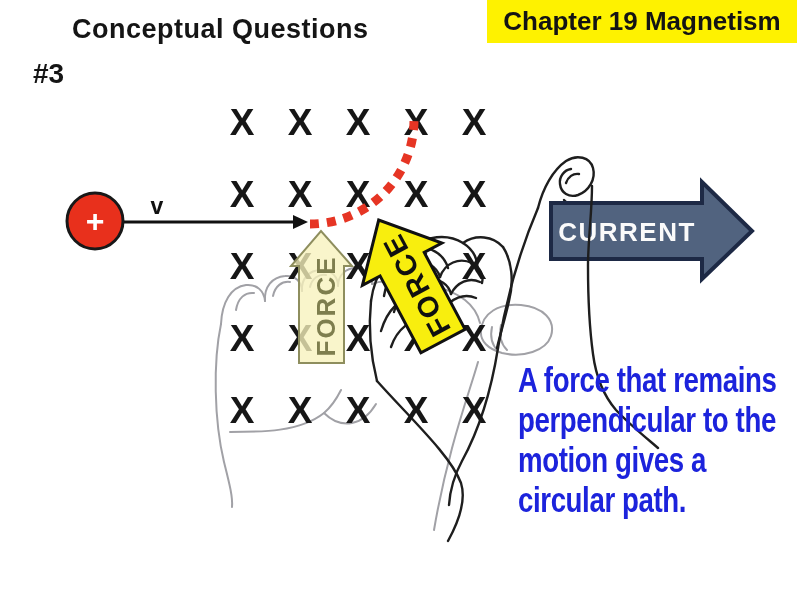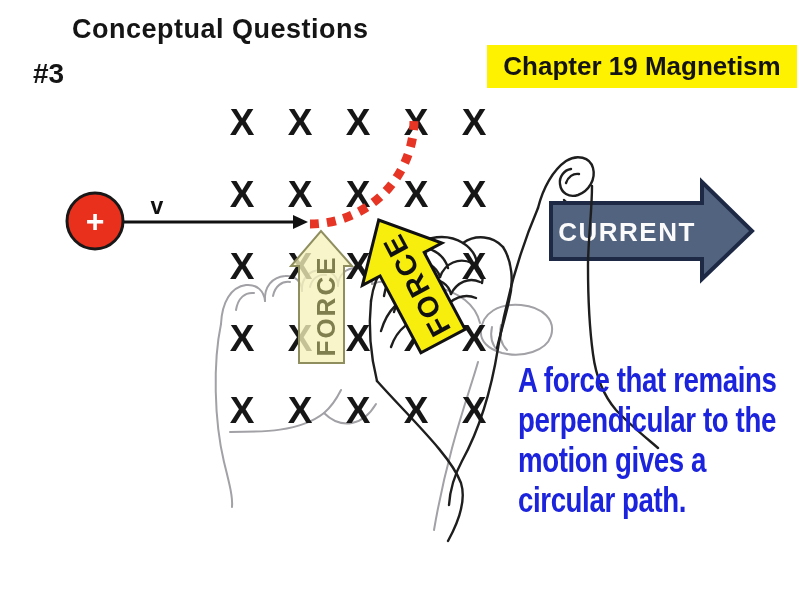--- a/index.html
+++ b/index.html
@@ -11,21 +11,21 @@
     position:absolute;left:60px;top:14px;font-size:27px;font-weight:bold;color:#151515;
     letter-spacing:0.5px;
     margin-left:12px;
   }
   .qnum{
     position:absolute;left:33px;top:58px;font-size:28px;font-weight:bold;color:#151515;
   }
   .badge{
     position:absolute;left:487px;right:3px;top:0;height:43px;background:#fef200;
     display:flex;align-items:center;justify-content:center;
-    font-size:26px;font-weight:bold;color:#141414;white-space:nowrap;margin-top:45px;
+    font-size:26px;font-weight:bold;color:#141414;white-space:nowrap;
   }
   svg.diagram{position:absolute;left:0;top:0;}
   svg text{font-family:"Liberation Sans",sans-serif;}
   .fieldX{font-size:37px;font-weight:bold;fill:#161616;text-anchor:middle;}
   .handgray path{fill:none;stroke:#a1a1a6;stroke-width:2;stroke-linecap:round;}
   .handgray path.closedshape{fill:#ffffff;fill-opacity:0.0;}
   .handblack path{fill:none;stroke:#1e1e1e;stroke-width:2.4;stroke-linecap:round;}
   .caption{
     position:absolute;left:518px;top:360px;width:400px;
     transform:scaleX(0.79);transform-origin:left top;

